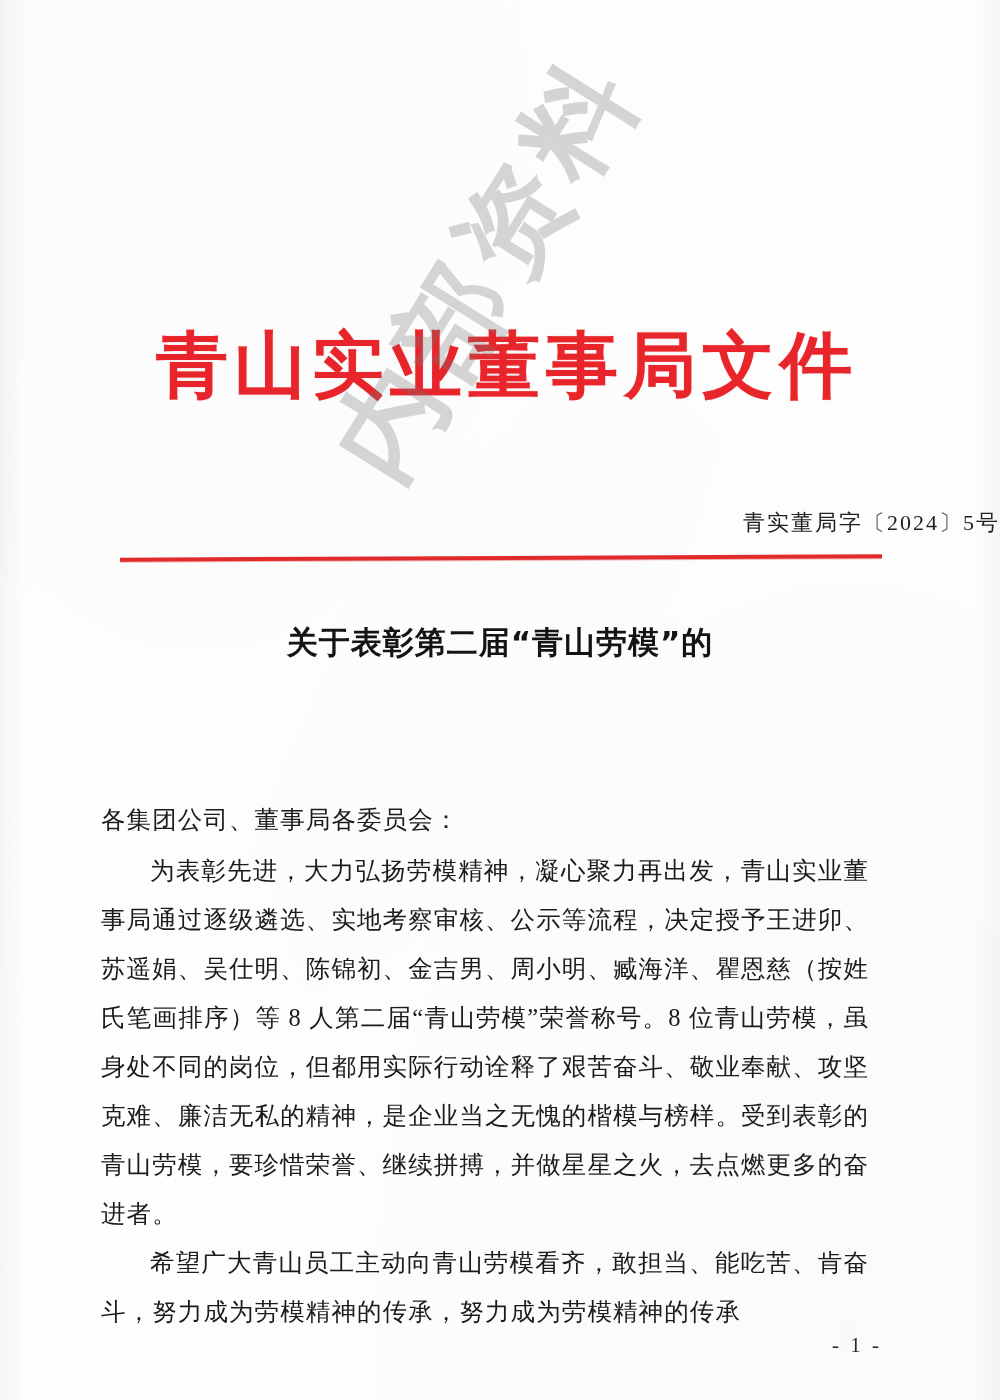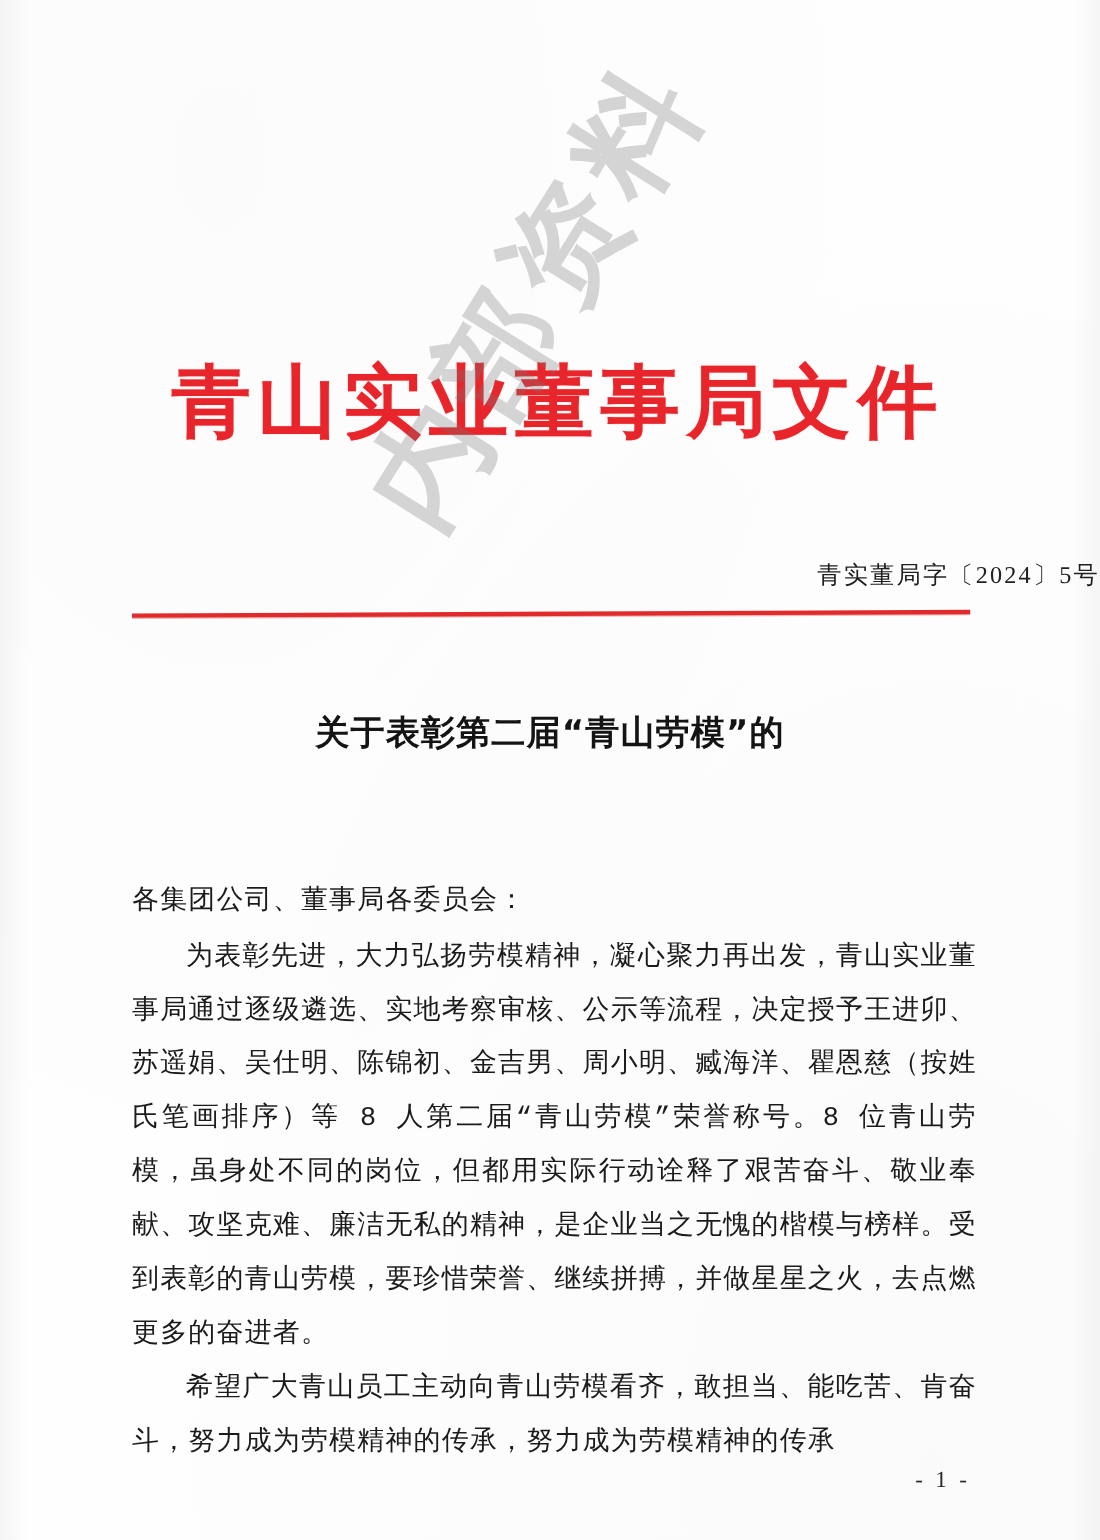--- a/index.html
+++ b/index.html
@@ -61,21 +61,21 @@
     width: 762px;
     height: 4px;
     background: #e02a2b;
     box-shadow: 0 1px 0 rgba(224,42,43,0.35);
     transform: rotate(-0.25deg);
   }
 
   
   .title-block {
     position: absolute;
-    top: 640px;
+    top: 616px;
     left: 0;
     right: 0;
     text-align: center;
     font-family: "DejaVu Sans", sans-serif;
     font-weight: 700;
     font-size: 31px;
     color: #141414;
     letter-spacing: 1px;
     line-height: 52px;
   }
@@ -84,28 +84,28 @@
   }
   .title-line2 .gap {
     display: inline-block;
     width: 42px;
   }
 
   
   .body-block {
     position: absolute;
     top: 795px;
-    left: 120px;
+    left: 101px;
     width: 768px;
     font-size: 24.5px;
     line-height: 49px;
     letter-spacing: 1.1px;
     color: #1b1b1b;
     text-align: justify;
-    font-family: Liberation Mono, monospace;
+    font-family: Liberation Serif, serif;
   }
   .salutation {
     margin: 0 0 2px 0;
   }
   .para {
     margin: 0;
     text-indent: 2em;
   }
 
   

